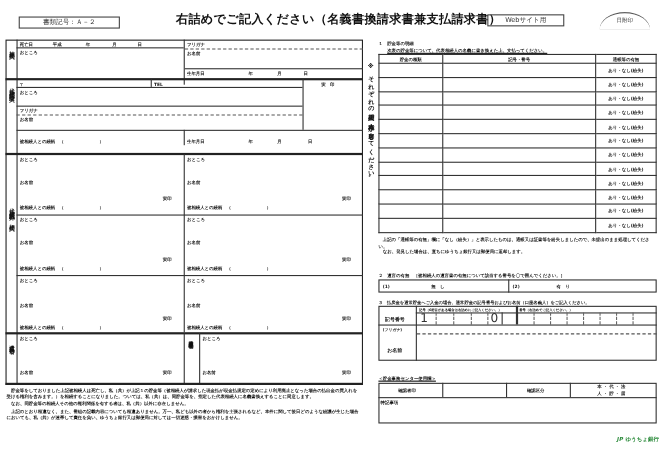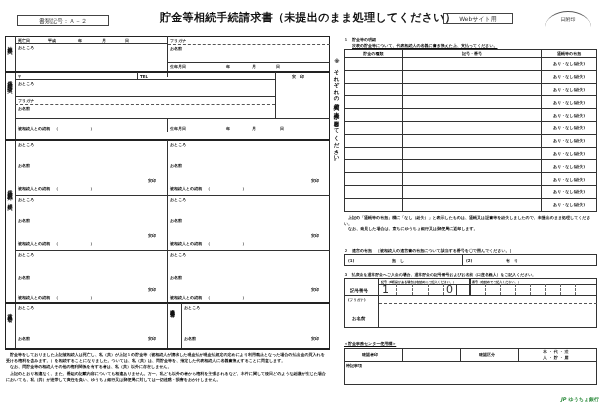--- a/index.html
+++ b/index.html
@@ -20,21 +20,21 @@
 table.acc{border-collapse:collapse;position:absolute}
 table.acc td,table.acc th{border:1px solid #333;font-size:4px;height:12.8px;padding:0 3px;font-weight:bold}
 table.acc th{height:8px;text-align:center}
 .digit{position:absolute;font-size:11px;font-weight:normal;color:#333}
 .logo{font-size:5px;color:#2a8a3a;font-weight:bold;position:absolute}
 </style>
 </head>
 <body>
 
 <div class="abs docbox">書類記号：Ａ－２</div>
-<div class="abs title">貯金等相続手続請求書（未提出のまま処理してください）</div>
+<div class="abs title">右詰めでご記入ください（名義書換請求書兼支払請求書）</div>
 <div class="abs webbox">Webサイト用</div>
 <div class="abs stamp">日附印</div>
 
 <div class="abs" style="left:5px;top:36px;width:325px;height:345px;border:1.5px solid #222"></div>
 
 <div class="vt" style="left:7px;top:42px;">被相続人</div>
 <div class="line" style="left:15px;top:36px;width:1px;height:345px"></div>
 <div class="lbl" style="left:18px;top:38px">死亡日</div>
 <div class="lbl" style="left:48px;top:38px">平成</div>
 <div class="lbl" style="left:78px;top:38px">年</div>

